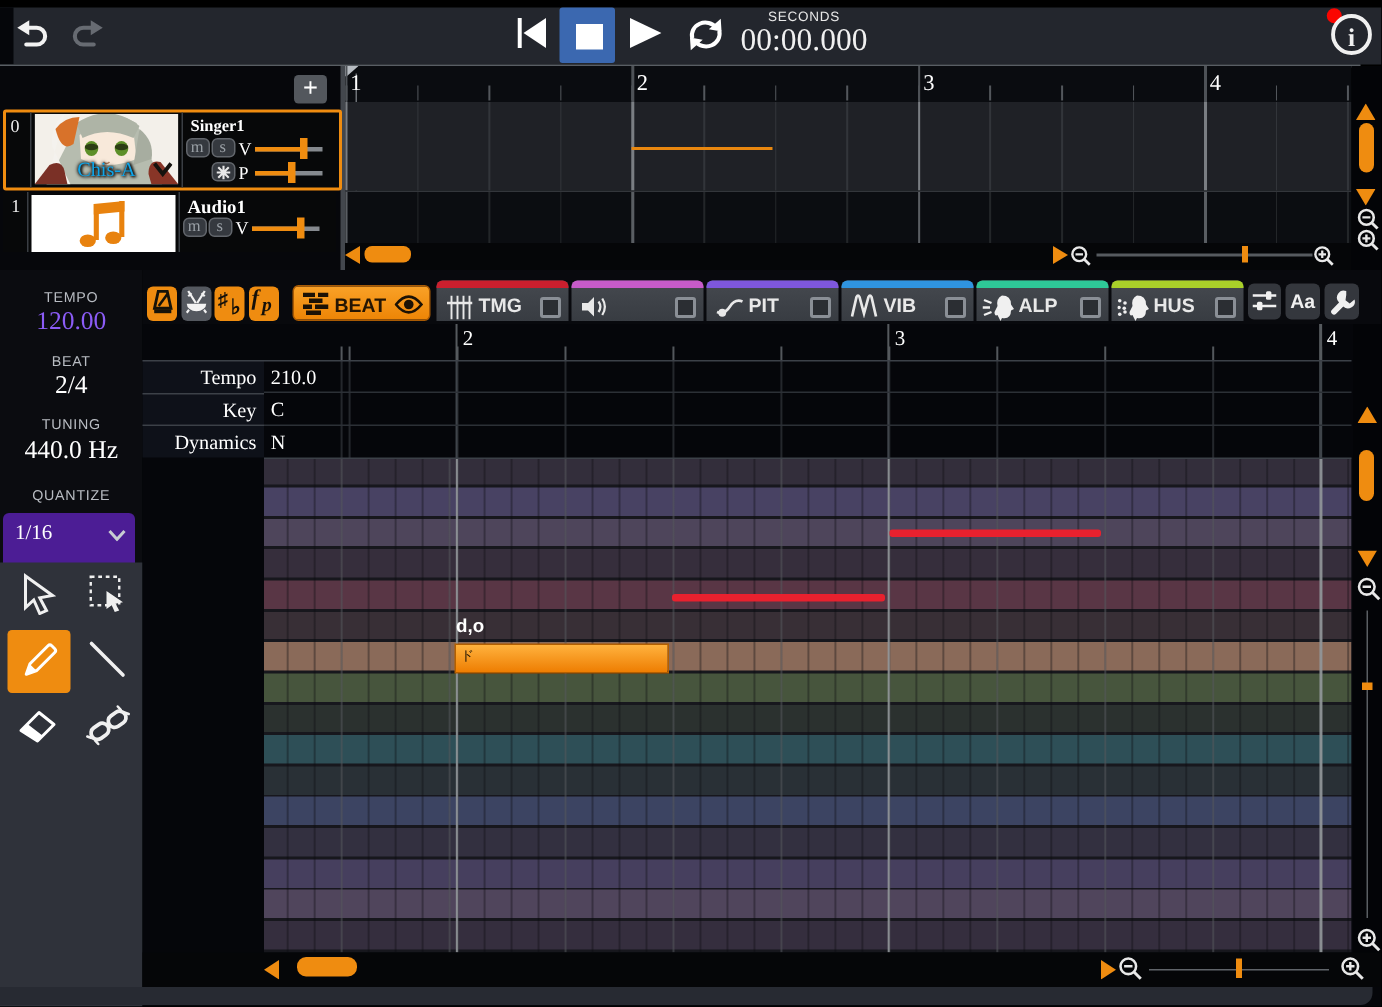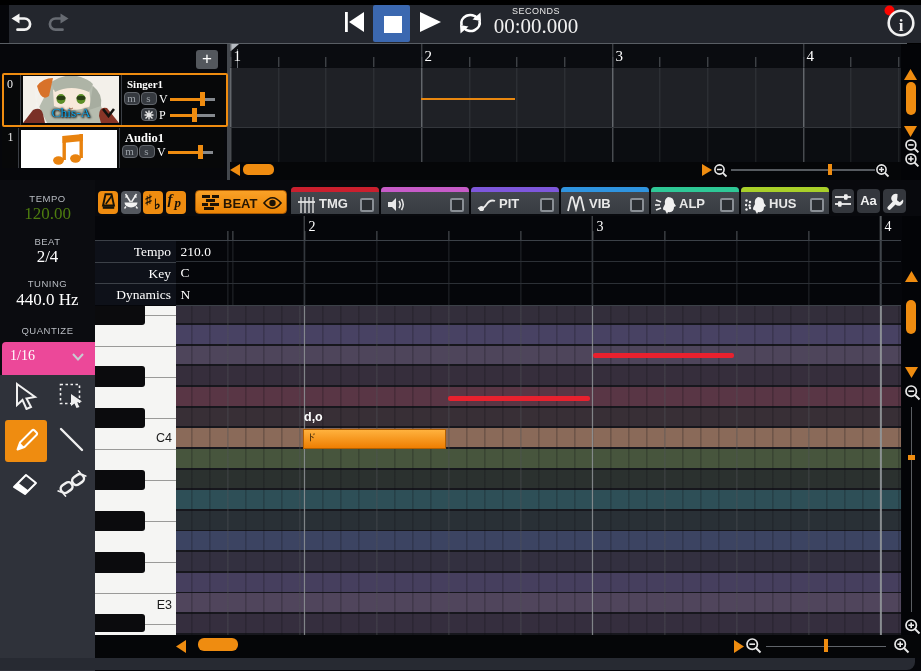--- a/index.html
+++ b/index.html
@@ -204,27 +204,27 @@
   <svg class="abs" style="left:2.5px;top:108px;" width="16" height="16" viewBox="0 0 15 15">
       <circle cx="6.5" cy="6.5" r="4.6" fill="none" stroke="#e8e8e8" stroke-width="1.6"></circle>
       <line x1="4" y1="6.5" x2="9" y2="6.5" stroke="#e8e8e8" stroke-width="1.5"></line>
       <line x1="6.5" y1="4" x2="6.5" y2="9" stroke="#e8e8e8" stroke-width="1.5"></line>
       <line x1="9.8" y1="9.8" x2="13.5" y2="13.5" stroke="#e8e8e8" stroke-width="1.8"></line>
     </svg>
 </div>
 
 <div class="abs" id="leftpanel" style="left:0;top:180px;width:95px;height:491px;background:#0b0c10;">
   <div class="abs" style="left:0;top:13px;width:95px;text-align:center;color:#b8bcc2;font-size:9.5px;letter-spacing:.5px;">TEMPO</div>
-  <div class="abs ser" style="left:0;top:24px;width:95px;text-align:center;color:#4d7c0f;font-size:17px;">120.00</div>
+  <div class="abs ser" style="left:0;top:24px;width:95px;text-align:center;color:#8b5cf6;font-size:17px;">120.00</div>
   <div class="abs" style="left:0;top:55.5px;width:95px;text-align:center;color:#b8bcc2;font-size:9.5px;letter-spacing:.5px;">BEAT</div>
   <div class="abs ser" style="left:0;top:67px;width:95px;text-align:center;color:#fff;font-size:17px;">2/4</div>
   <div class="abs" style="left:0;top:98px;width:95px;text-align:center;color:#b8bcc2;font-size:9.5px;letter-spacing:.5px;">TUNING</div>
   <div class="abs ser" style="left:0;top:110px;width:95px;text-align:center;color:#fff;font-size:17px;">440.0 Hz</div>
   <div class="abs" style="left:0;top:145px;width:95px;text-align:center;color:#b8bcc2;font-size:9.5px;letter-spacing:.5px;">QUANTIZE</div>
-  <div class="abs" style="left:2px;top:162px;width:88px;height:42px;background:#ec4899;border-radius:4px;padding-left:39px;">
+  <div class="abs" style="left:2px;top:162px;width:88px;height:42px;background:#4c1d95;border-radius:4px;">
     <div class="abs ser" style="left:8px;top:6px;color:#fff;font-size:14px;">1/16</div>
     <svg class="abs" style="left:70px;top:11px;" width="12" height="8" viewBox="0 0 12 8">
         <path d="M1 1 L6 6.5 L11 1" stroke="#c8ccd2" stroke-width="2" fill="none"></path>
       </svg>
   </div>
 
   <div class="abs" style="left:0;top:195px;width:95px;height:296px;background:#2f323a;">
 
     <div class="abs" style="left:5px;top:44.5px;width:42px;height:42px;background:#ef8c10;border-radius:3px;"></div>
 
@@ -414,41 +414,20 @@
   <div class="abs" style="left:81px;top:24px;width:725px;height:65.5px;background:repeating-linear-gradient(90deg,#24272c 0 1px,transparent 1px 72px) 56.4px 0;"></div>
   <div class="abs" style="left:81px;top:24px;width:725px;height:65.5px;background:repeating-linear-gradient(90deg,#3f444a 0 1.5px,transparent 1.5px 288px) 127.7px 0;"></div>
   <div class="abs" style="left:81px;top:23.5px;width:725px;height:1px;background:#3c4148;"></div>
   <div class="abs" style="left:81px;top:45px;width:725px;height:1px;background:#2c3036;"></div>
   <div class="abs" style="left:81px;top:66.5px;width:725px;height:1px;background:#2c3036;"></div>
   <div class="abs" style="left:81px;top:88.5px;width:725px;height:1px;background:#3c4148;"></div>
   <div class="abs ser" style="left:85.5px;top:27.5px;color:#fff;font-size:13.5px;">210.0</div>
   <div class="abs ser" style="left:85.5px;top:49px;color:#fff;font-size:13.5px;">C</div>
   <div class="abs ser" style="left:85.5px;top:70.5px;color:#fff;font-size:13.5px;">N</div>
 
-  <div class="abs" style="left:0;top:89.5px;width:81px;height:329.5px;background:#f5f5f3;overflow:hidden;">
-    <div class="abs bk" style="top:-1.2px;"></div>
-    <div class="abs bk" style="top:60.75px;"></div>
-    <div class="abs bk" style="top:102.05px;"></div>
-    <div class="abs bk" style="top:164px;"></div>
-    <div class="abs bk" style="top:205.3px;"></div>
-    <div class="abs bk" style="top:246.6px;"></div>
-    <div class="abs bk" style="top:308.55px;height:17.5px;"></div>
-    <div class="abs wsf" style="top:40.1px;"></div>
-    <div class="abs wsf" style="top:143.35px;"></div>
-    <div class="abs wsf" style="top:287.9px;"></div>
-    <div class="abs wsp" style="top:9.1px;"></div>
-    <div class="abs wsp" style="top:71.1px;"></div>
-    <div class="abs wsp" style="top:112.4px;"></div>
-    <div class="abs wsp" style="top:174.3px;"></div>
-    <div class="abs wsp" style="top:215.6px;"></div>
-    <div class="abs wsp" style="top:256.9px;"></div>
-    <div class="abs wsp" style="top:318.9px;"></div>
-    <div class="abs" style="right:4px;top:125px;color:#1a1a1a;font-size:12.5px;">C4</div>
-    <div class="abs" style="right:4px;top:292px;color:#1a1a1a;font-size:12.5px;">E3</div>
-  </div>
 
   <div class="abs" id="grid" style="left:81px;top:89.5px;width:725px;height:329.5px;background:#17171d;overflow:hidden;">
     <div class="abs row" style="top:-1.2px;background:#332e3b;"></div>
     <div class="abs row" style="top:19.45px;background:#484263;"></div>
     <div class="abs row" style="top:40.1px;background:#4e455b;"></div>
     <div class="abs row" style="top:60.75px;background:#362e3c;"></div>
     <div class="abs row" style="top:81.4px;background:#593645;"></div>
     <div class="abs row" style="top:102.05px;background:#382f36;"></div>
     <div class="abs row" style="top:122.7px;background:#8a6a59;"></div>
     <div class="abs row" style="top:143.35px;background:#47553d;"></div>

